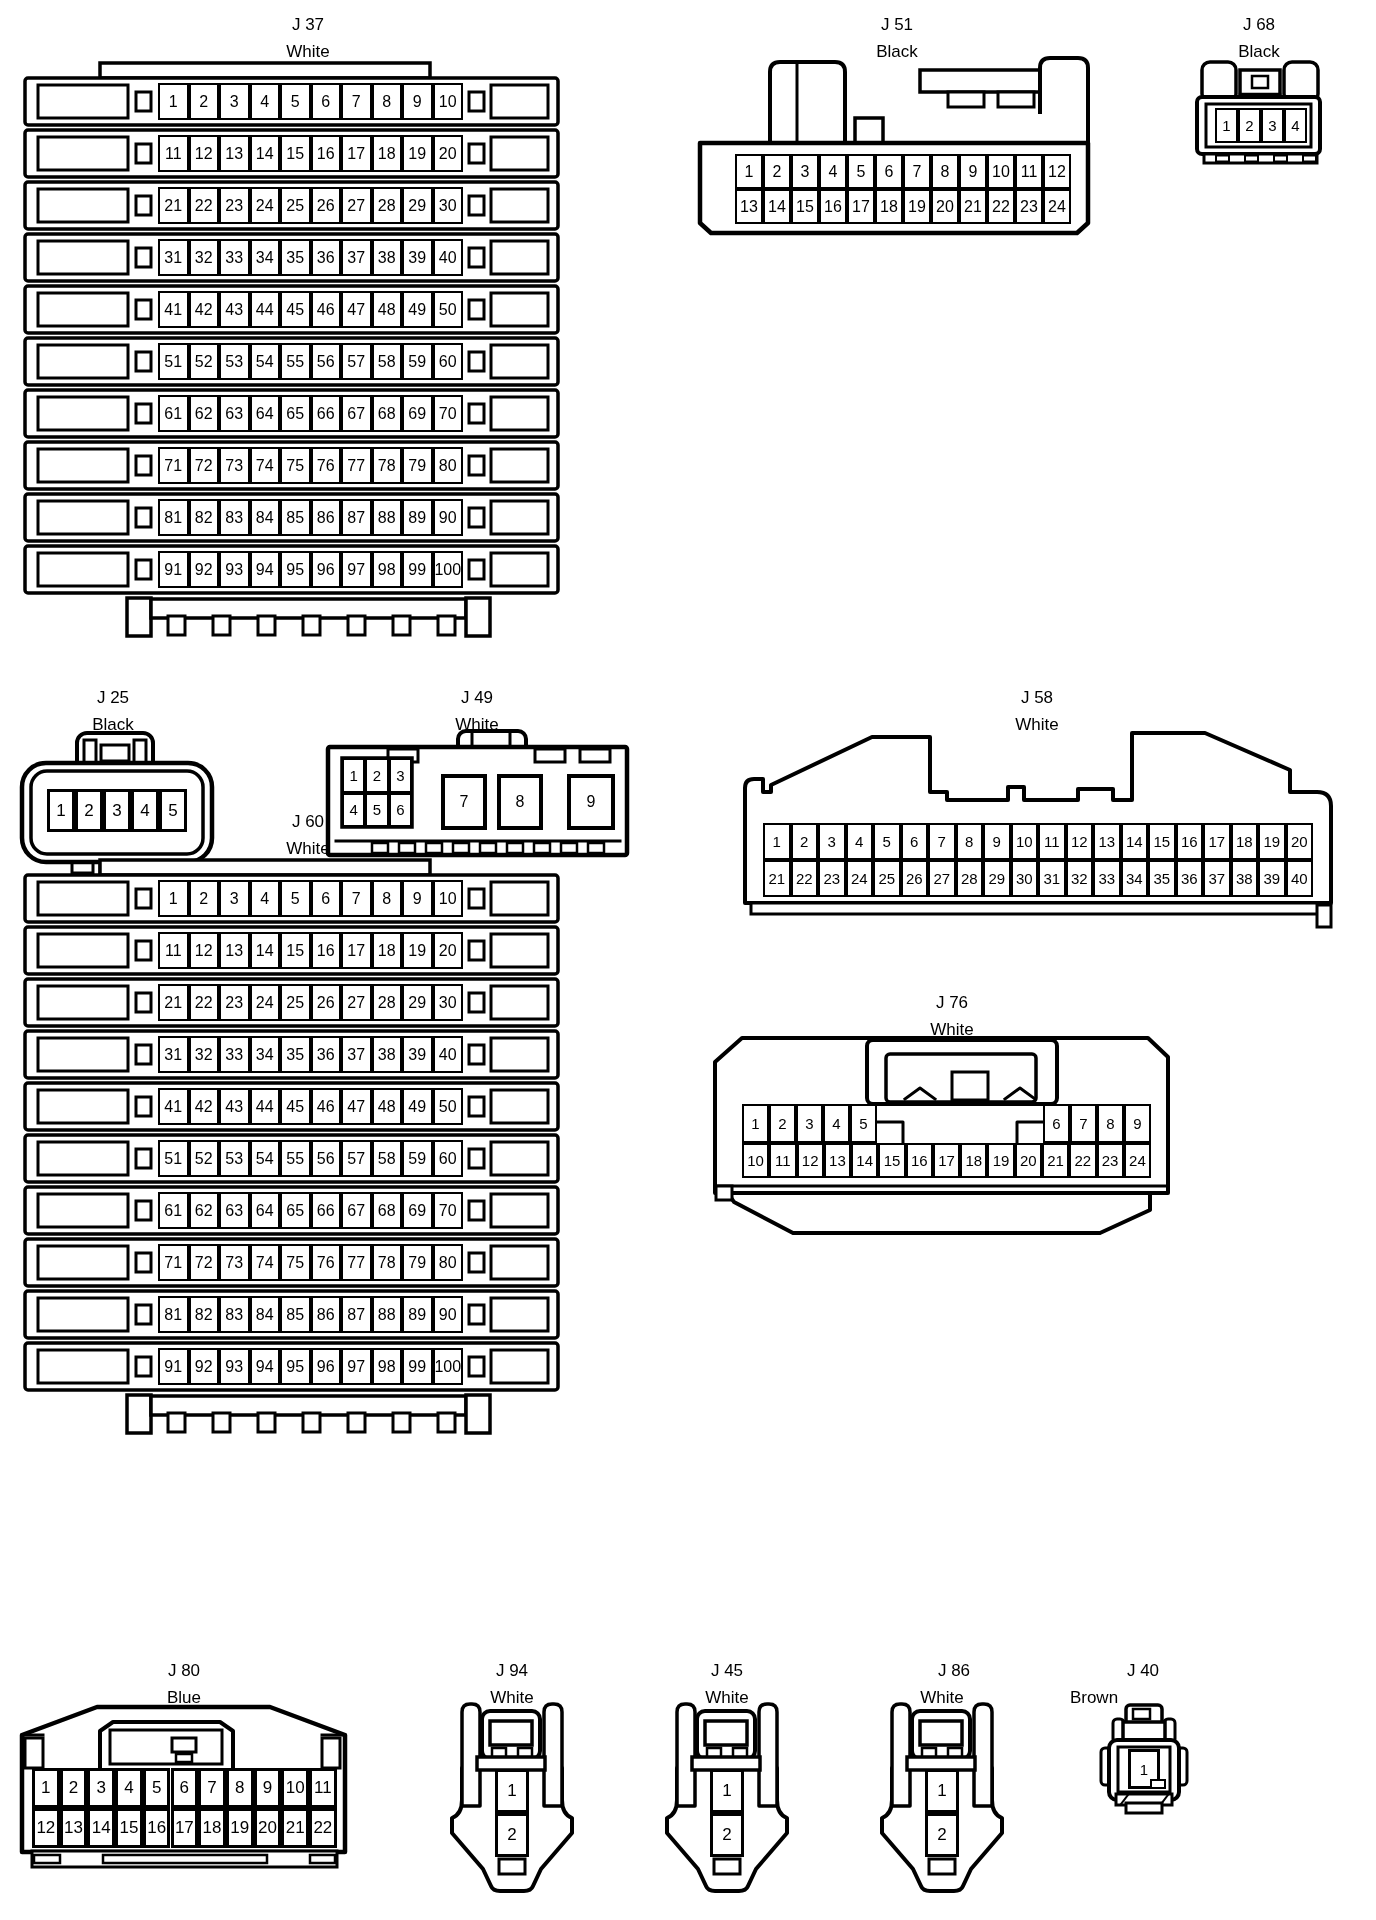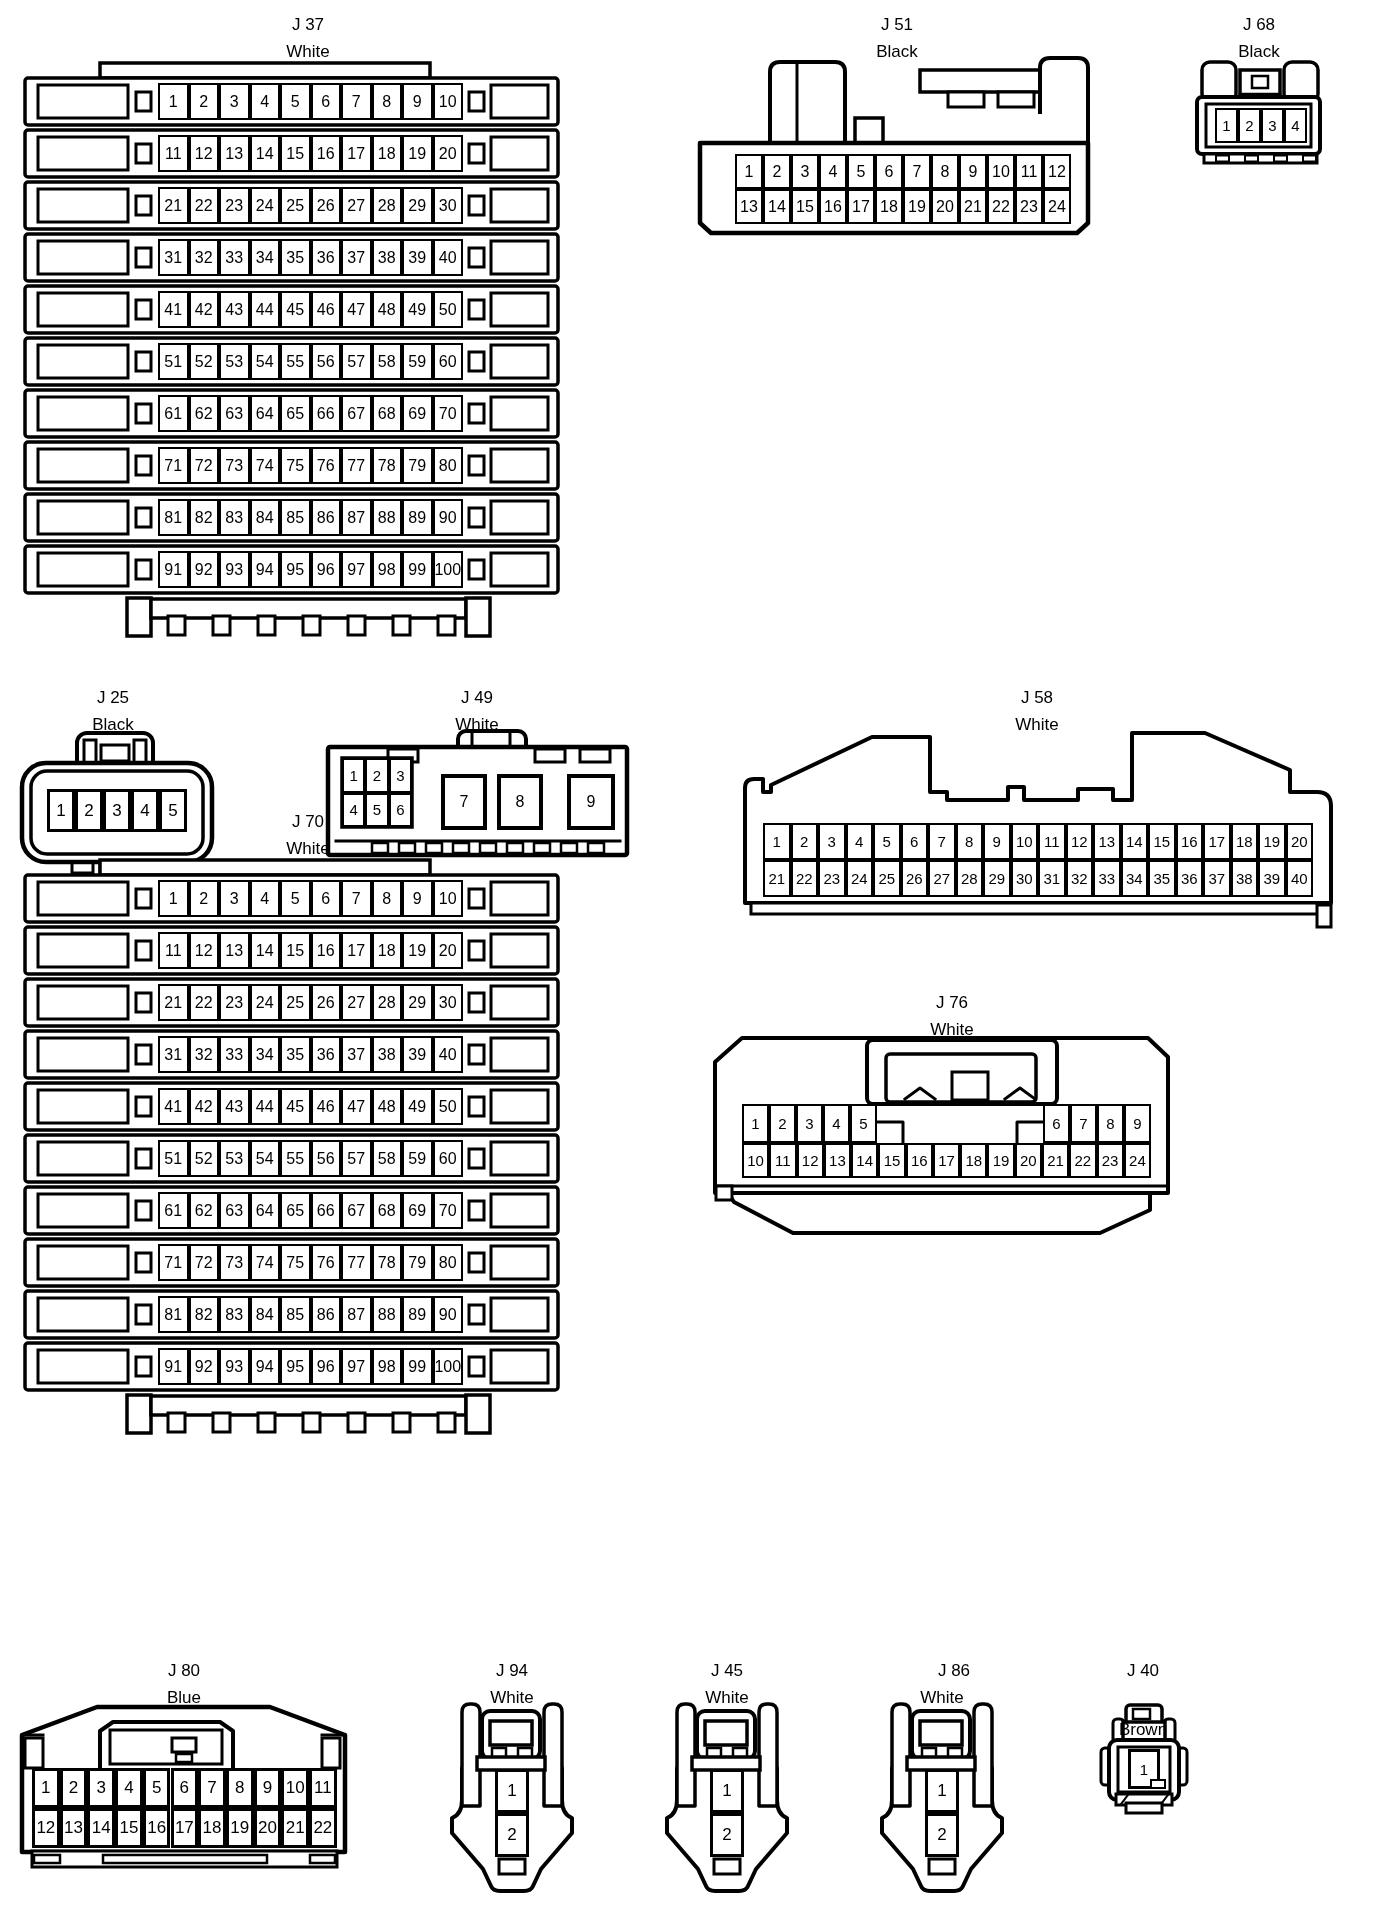--- a/index.html
+++ b/index.html
@@ -567,21 +567,21 @@
     <div class="pin" style="left: 158px; top: 1348px; width: 30.5px; height: 37px; font-size: 16px; border-width: 2.5px;">91</div>
     <div class="pin" style="left: 188.5px; top: 1348px; width: 30.5px; height: 37px; font-size: 16px; border-width: 2.5px;">92</div>
     <div class="pin" style="left: 219px; top: 1348px; width: 30.5px; height: 37px; font-size: 16px; border-width: 2.5px;">93</div>
     <div class="pin" style="left: 249.5px; top: 1348px; width: 30.5px; height: 37px; font-size: 16px; border-width: 2.5px;">94</div>
     <div class="pin" style="left: 280px; top: 1348px; width: 30.5px; height: 37px; font-size: 16px; border-width: 2.5px;">95</div>
     <div class="pin" style="left: 310.5px; top: 1348px; width: 30.5px; height: 37px; font-size: 16px; border-width: 2.5px;">96</div>
     <div class="pin" style="left: 341px; top: 1348px; width: 30.5px; height: 37px; font-size: 16px; border-width: 2.5px;">97</div>
     <div class="pin" style="left: 371.5px; top: 1348px; width: 30.5px; height: 37px; font-size: 16px; border-width: 2.5px;">98</div>
     <div class="pin" style="left: 402px; top: 1348px; width: 30.5px; height: 37px; font-size: 16px; border-width: 2.5px;">99</div>
     <div class="pin" style="left: 432.5px; top: 1348px; width: 30.5px; height: 37px; font-size: 16px; border-width: 2.5px;">100</div>
-    <div class="lbl" style="left: 308px; top: 812px;">J 70</div>
+    <div class="lbl" style="left: 308px; top: 812px;">J 60</div>
     <div class="lbl" style="left: 308px; top: 839px;">White</div>
     <div class="pin" style="left: 742px; top: 1104px; width: 27px; height: 39px; font-size: 15px; border-width: 2.5px;">1</div>
     <div class="pin" style="left: 769px; top: 1104px; width: 27px; height: 39px; font-size: 15px; border-width: 2.5px;">2</div>
     <div class="pin" style="left: 796px; top: 1104px; width: 27px; height: 39px; font-size: 15px; border-width: 2.5px;">3</div>
     <div class="pin" style="left: 823px; top: 1104px; width: 27px; height: 39px; font-size: 15px; border-width: 2.5px;">4</div>
     <div class="pin" style="left: 850px; top: 1104px; width: 27px; height: 39px; font-size: 15px; border-width: 2.5px;">5</div>
     <div class="pin" style="left: 1043px; top: 1104px; width: 27px; height: 39px; font-size: 15px; border-width: 2.5px;">6</div>
     <div class="pin" style="left: 1070px; top: 1104px; width: 27px; height: 39px; font-size: 15px; border-width: 2.5px;">7</div>
     <div class="pin" style="left: 1097px; top: 1104px; width: 27px; height: 39px; font-size: 15px; border-width: 2.5px;">8</div>
     <div class="pin" style="left: 1124px; top: 1104px; width: 27px; height: 39px; font-size: 15px; border-width: 2.5px;">9</div>
@@ -634,14 +634,14 @@
     <div class="pin" style="left: 710px; top: 1813px; width: 34px; height: 44px; font-size: 17px; border-width: 3.5px;">2</div>
     <div class="lbl" style="left: 727px; top: 1661px;">J 45</div>
     <div class="lbl" style="left: 727px; top: 1688px;">White</div>
     <div class="pin" style="left: 925px; top: 1769px; width: 34px; height: 44px; font-size: 17px; border-width: 3.5px;">1</div>
     <div class="pin" style="left: 925px; top: 1813px; width: 34px; height: 44px; font-size: 17px; border-width: 3.5px;">2</div>
     <div class="lbl" style="left: 954px; top: 1661px;">J 86</div>
     <div class="lbl" style="left: 942px; top: 1688px;">White</div>
     <div class="pin" style="left: 1128px; top: 1749px; width: 32px; height: 40px; font-size: 15px; border-width: 3px;">1</div>
     <div class="shape" style="left: 1150px; top: 1779px; width: 16px; height: 10px; border-width: 2.5px;"></div>
     <div class="lbl" style="left: 1143px; top: 1661px;">J 40</div>
-    <div class="lbl" style="left: 1143px; top: 1688px; margin-top: 32px;">Brown</div>
+    <div class="lbl" style="left: 1094px; top: 1688px;">Brown</div>
   </div>
 
 </body></html>

